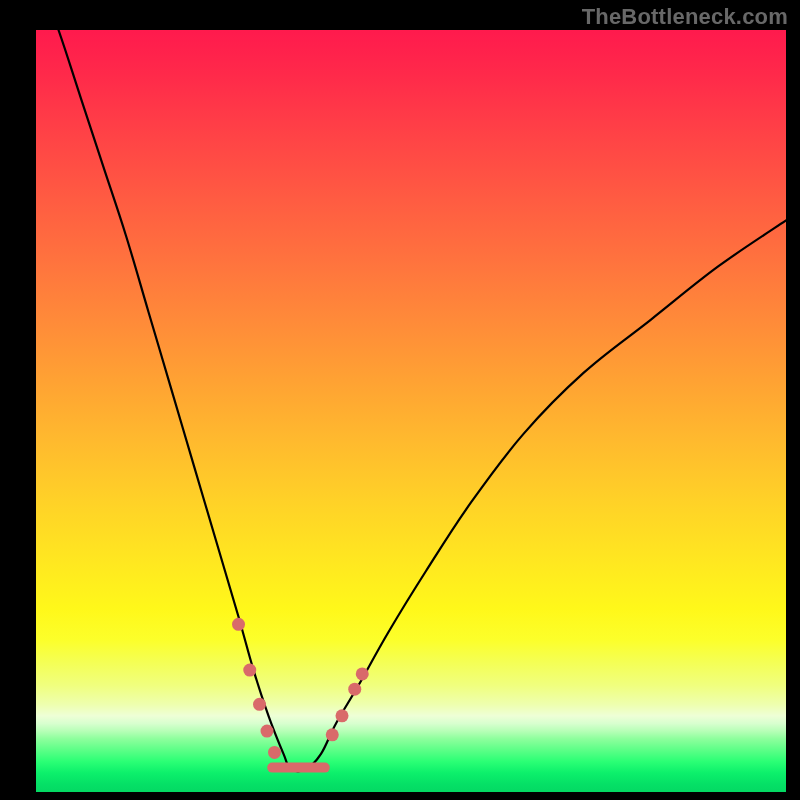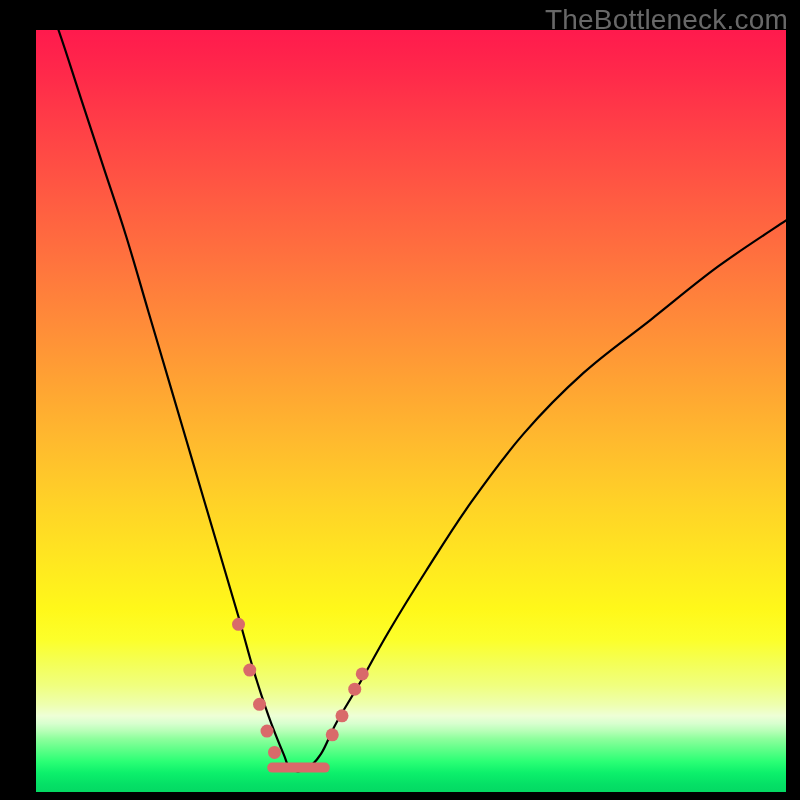--- a/index.html
+++ b/index.html
@@ -15,22 +15,22 @@
     position: relative;
     width: 800px;
     height: 800px;
     background: #000;
   }
   .watermark {
     position: absolute;
     top: 4px;
     right: 12px;
     color: #686868;
-    font-size: 28px;
-    font-weight: 400;
+    font-size: 22px;
+    font-weight: 700;
     letter-spacing: 0.2px;
     z-index: 5;
   }
   .plot {
     position: absolute;
     left: 36px;
     top: 30px;
     width: 750px;
     height: 762px;
     overflow: hidden;

